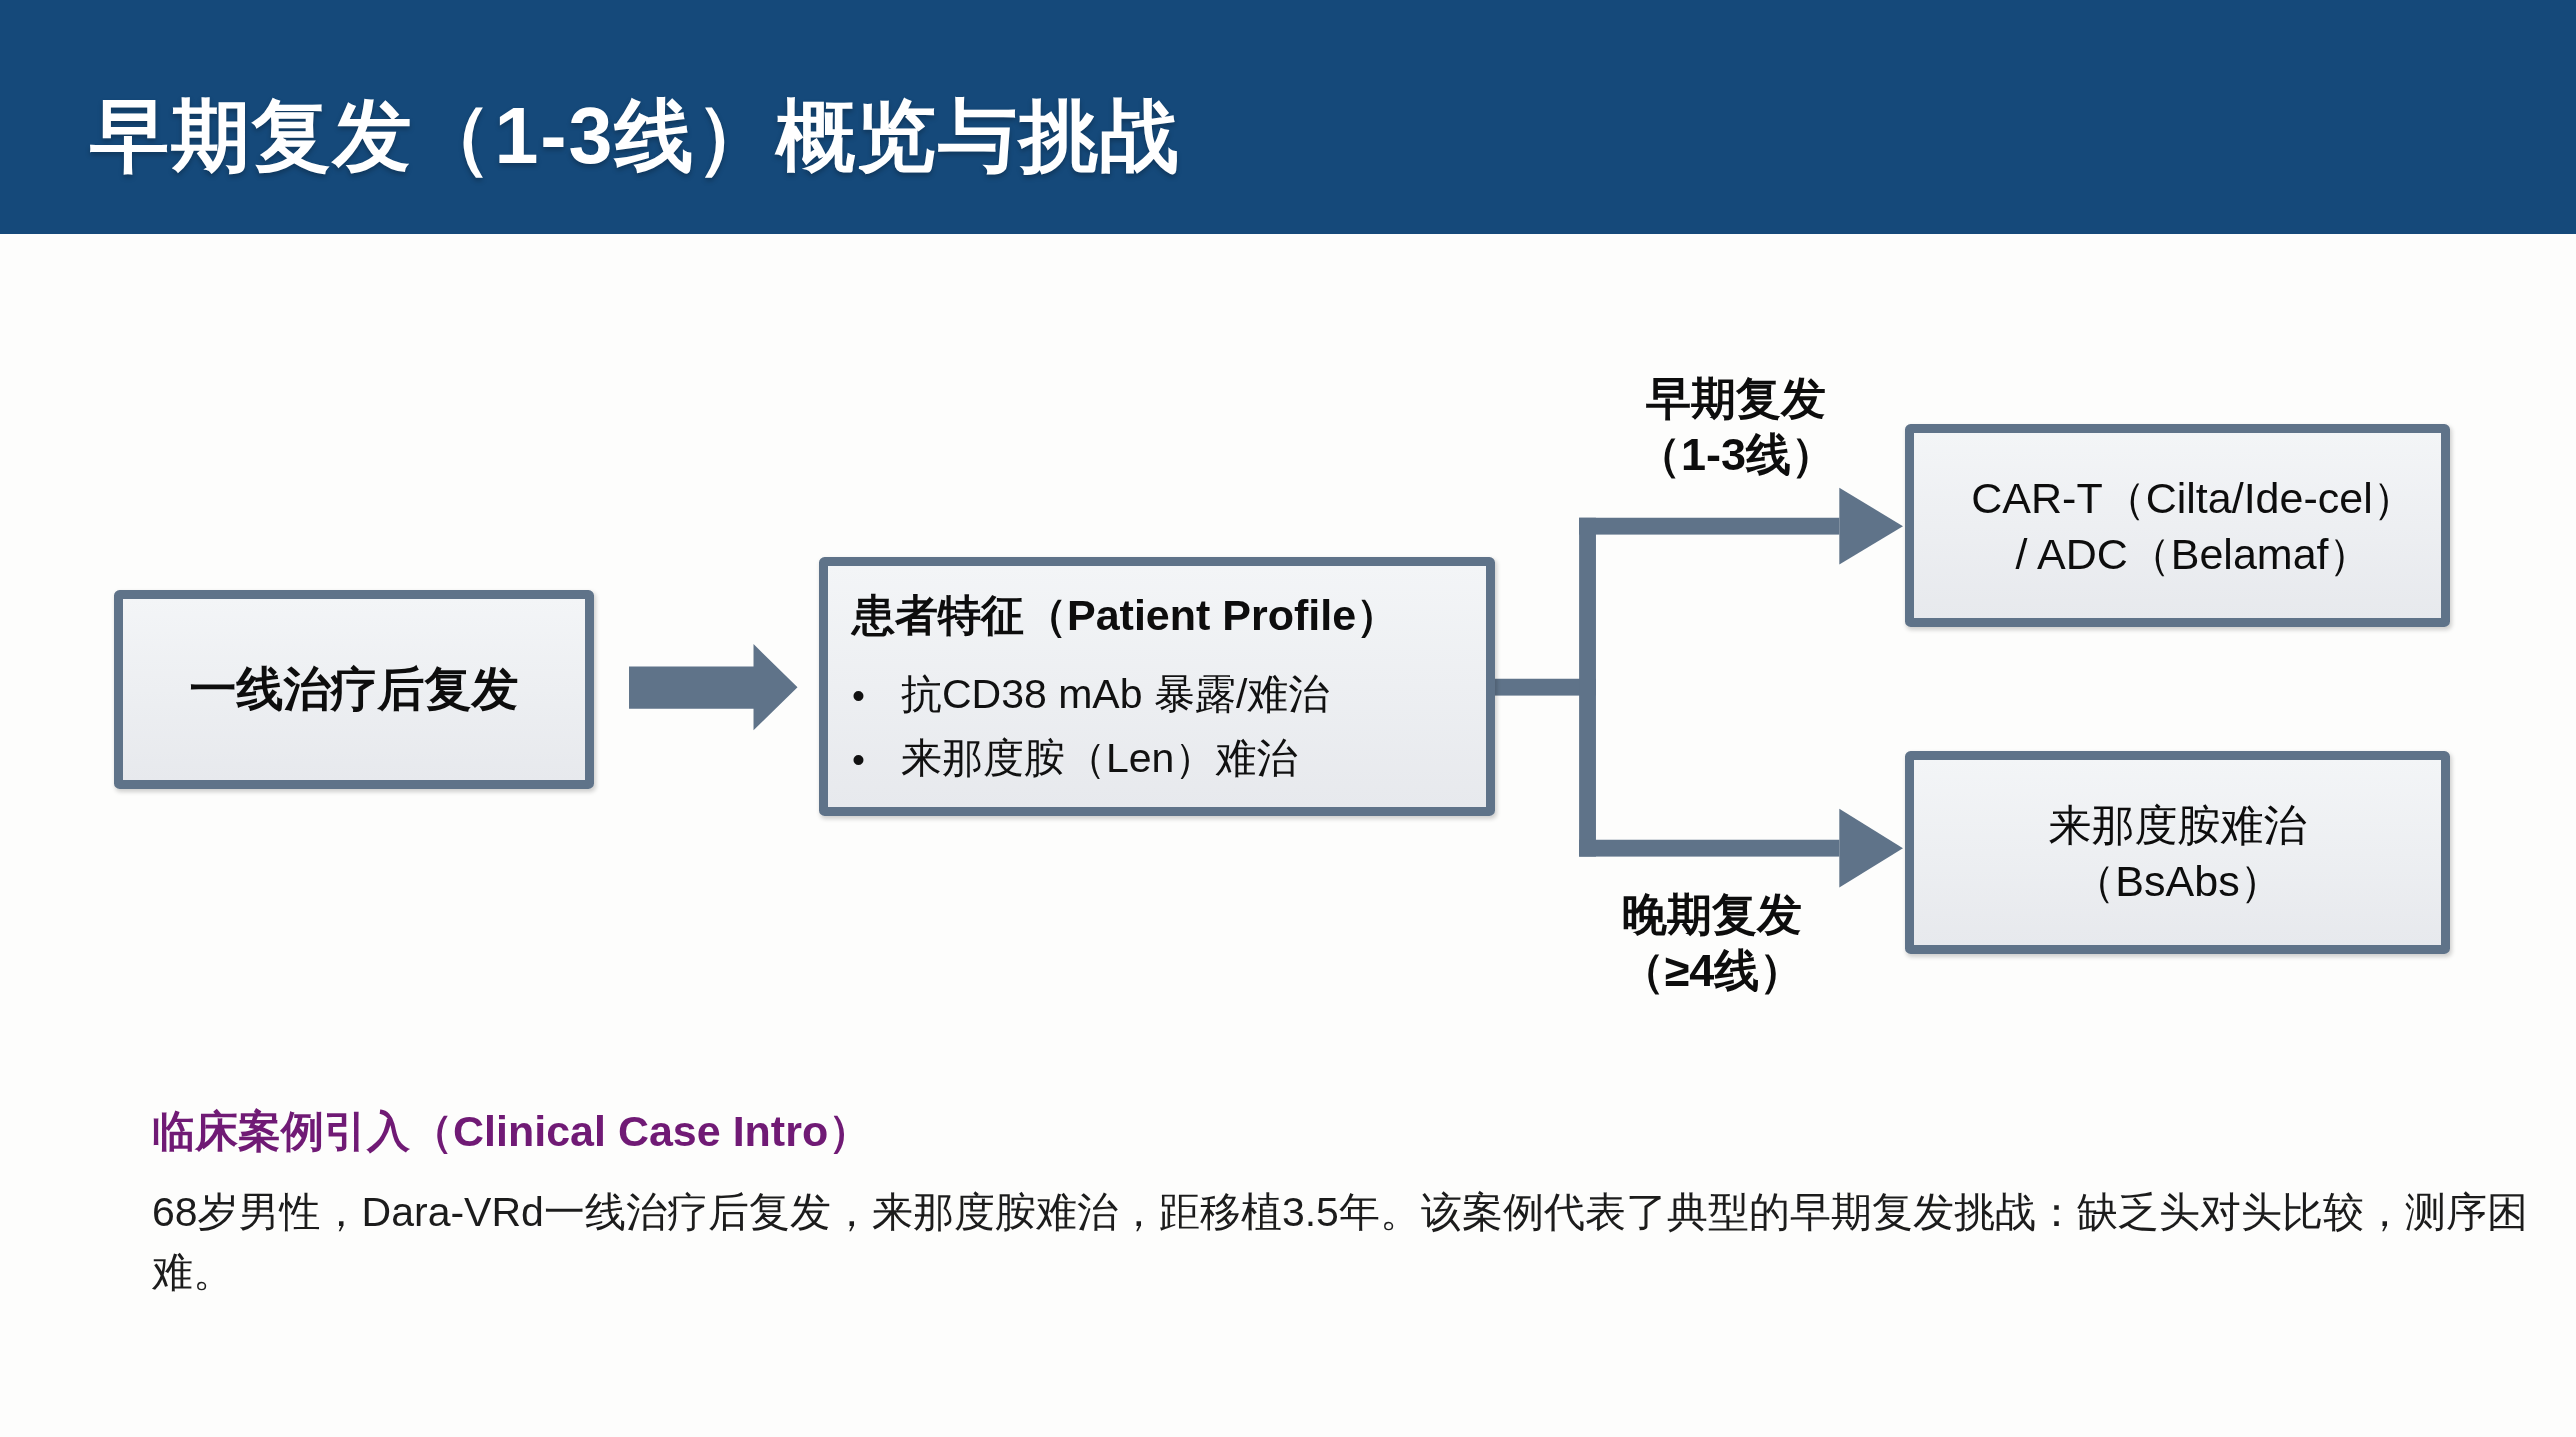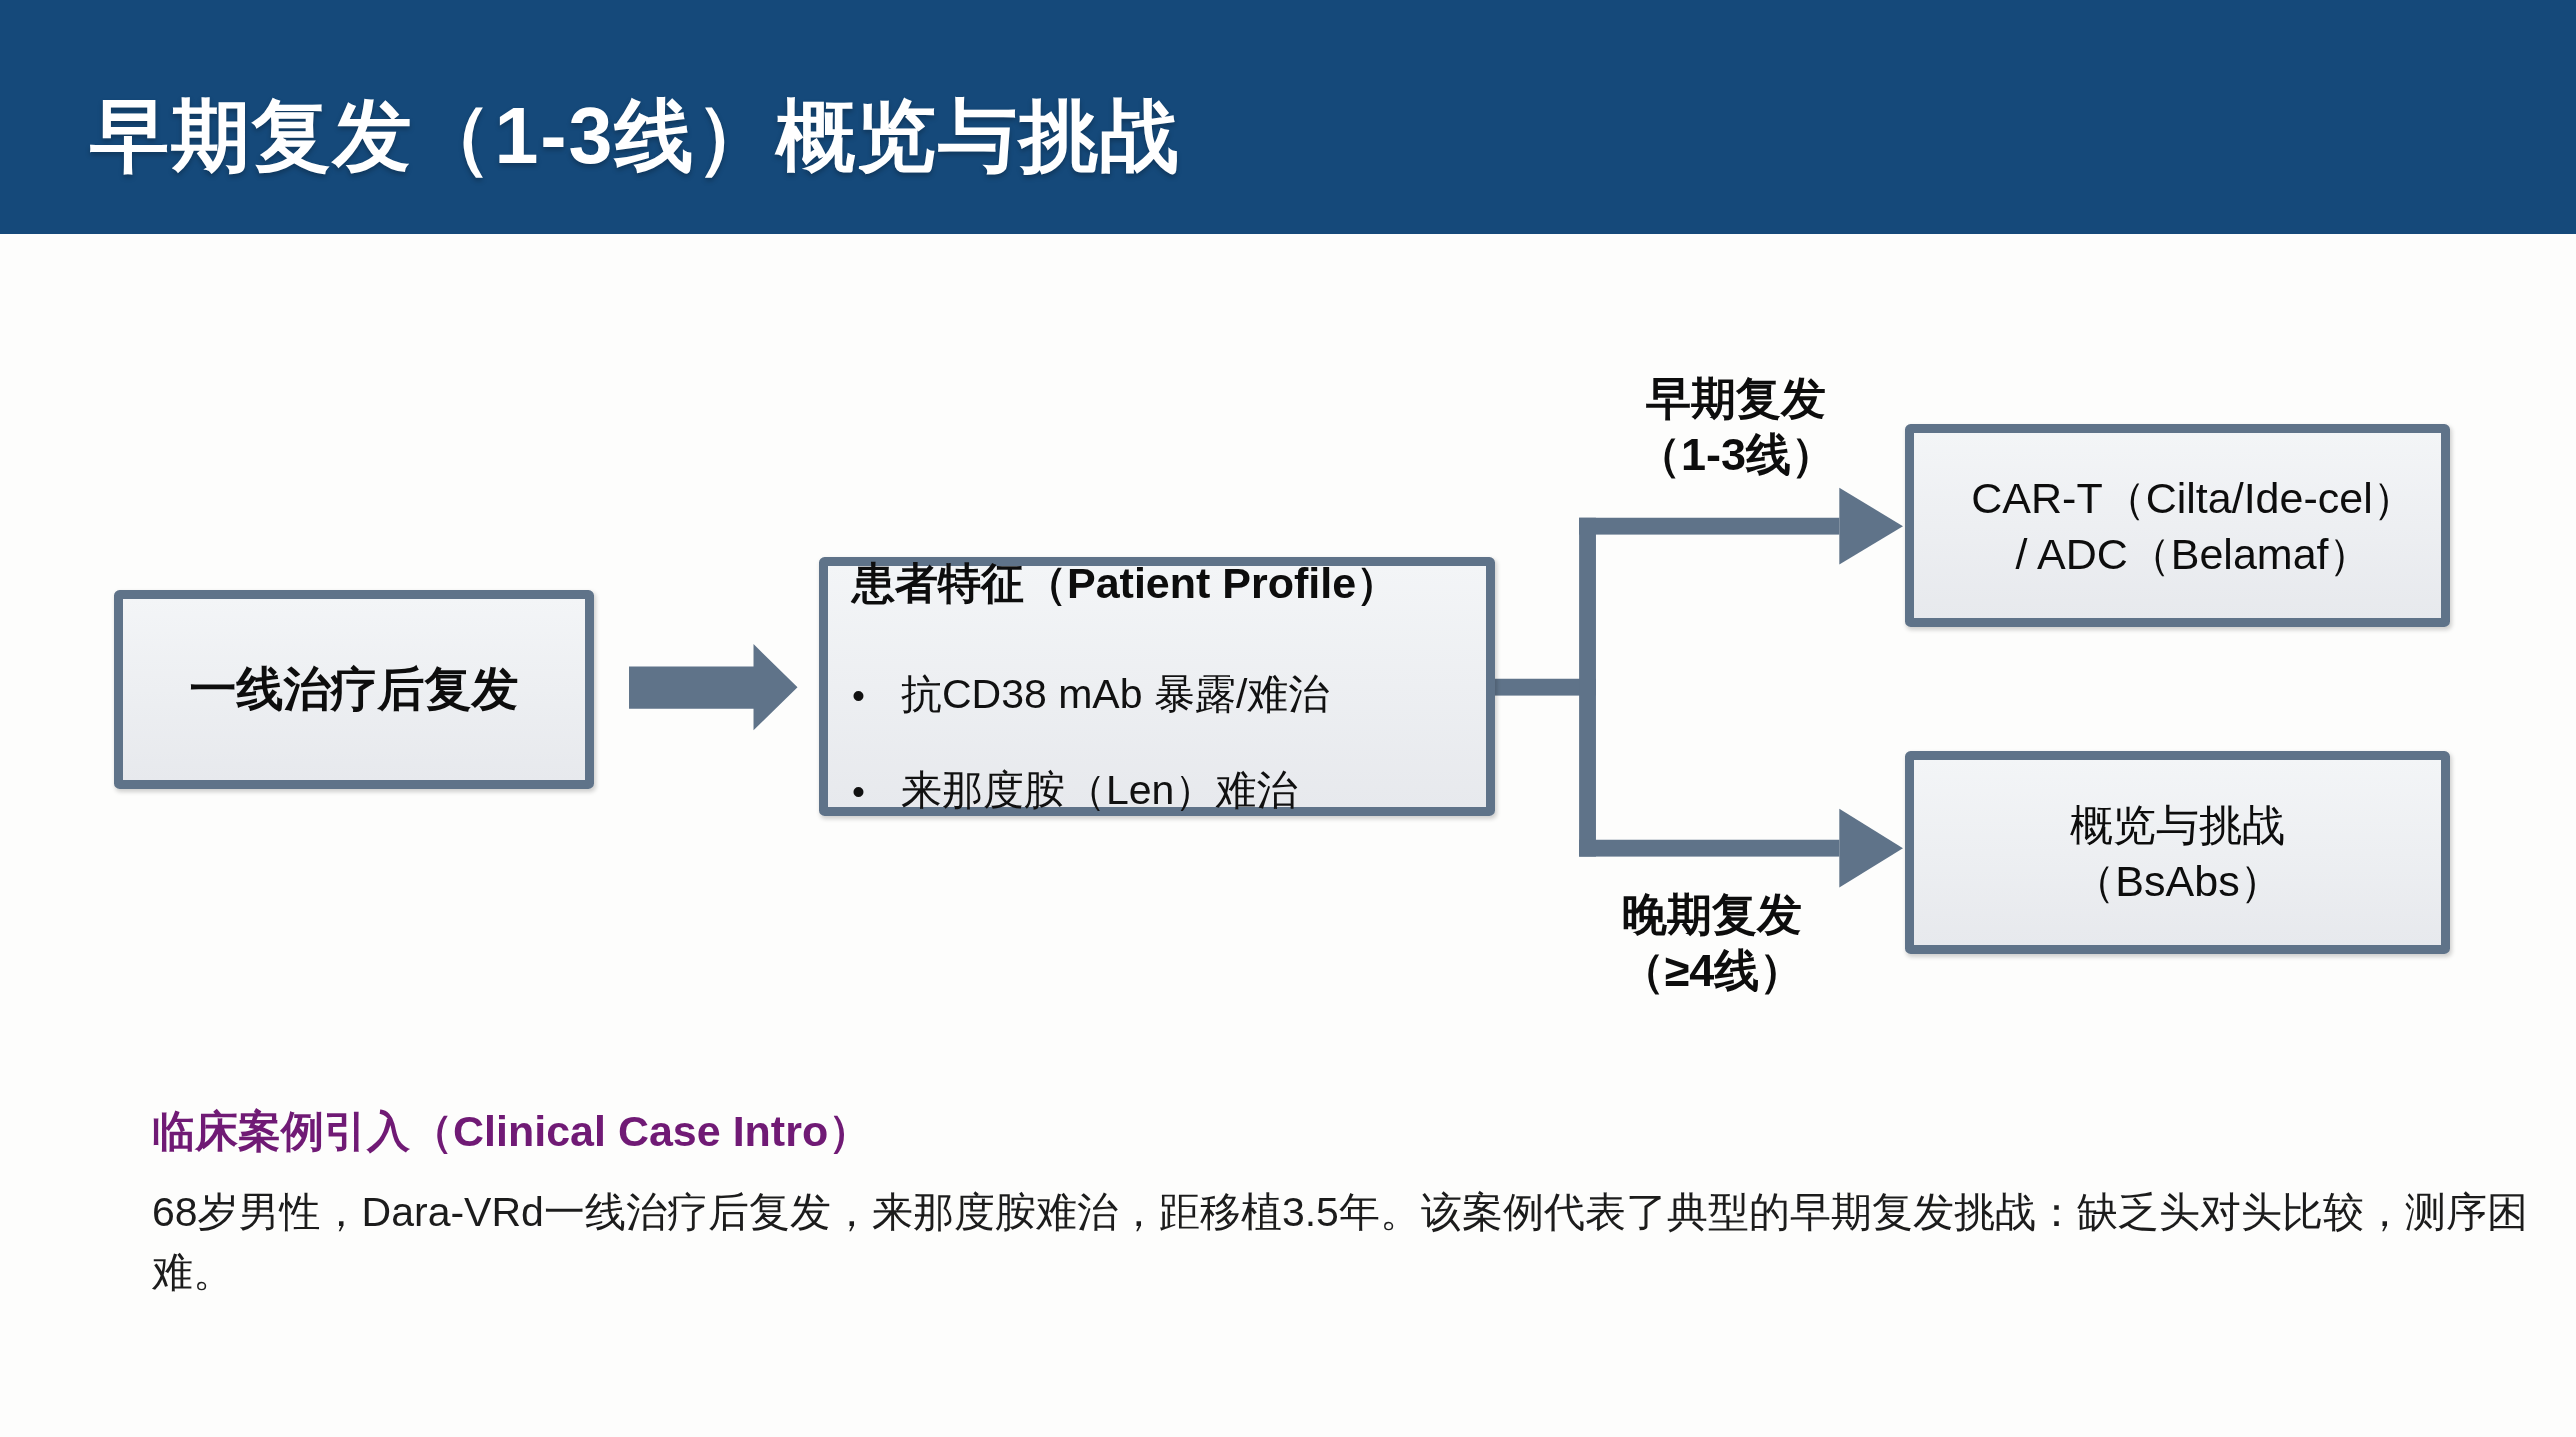--- a/index.html
+++ b/index.html
@@ -48,21 +48,20 @@
     justify-content: center;
   }
   .box-start { left: 114px; top: 590px; width: 480px; height: 199px; }
   .box-start .box-label {
     font-size: 47px; font-weight: bold; color: #0d0d0d;
   }
   .box-profile {
     left: 819px; top: 557px; width: 676px; height: 259px;
     align-items: flex-start;
     padding: 24px 22.5px 24px 24px;
-    gap: 32px;
   }
   .box-profile .profile-title {
     font-size: 43px; font-weight: bold; color: #0d0d0d;
     margin-bottom: 13px;
     white-space: nowrap;
   }
   .bullet-row {
     display: flex;
     align-items: baseline;
     font-size: 41px;
@@ -176,21 +175,21 @@
     <div>晚期复发</div>
     <div>（≥4线）</div>
   </div>
 
   <div class="fbox box-target box-cart">
     <div class="t-line">CAR-T（Cilta/Ide-cel）</div>
     <div class="t-line">/ ADC（Belamaf）</div>
   </div>
 
   <div class="fbox box-target box-bsabs">
-    <div class="t-line">概览与挑战</div>
+    <div class="t-line">来那度胺难治</div>
     <div class="t-line">（BsAbs）</div>
   </div>
 
   <div class="case-block">
     <div class="case-heading">临床案例引入（Clinical Case Intro）</div>
     <div class="case-body">68岁男性，Dara-VRd一线治疗后复发，来那度胺难治，距移植3.5年。该案例代表了典型的早期复发挑战：缺乏头对头比较，测序困难。</div>
   </div>
 
 </div>
 

